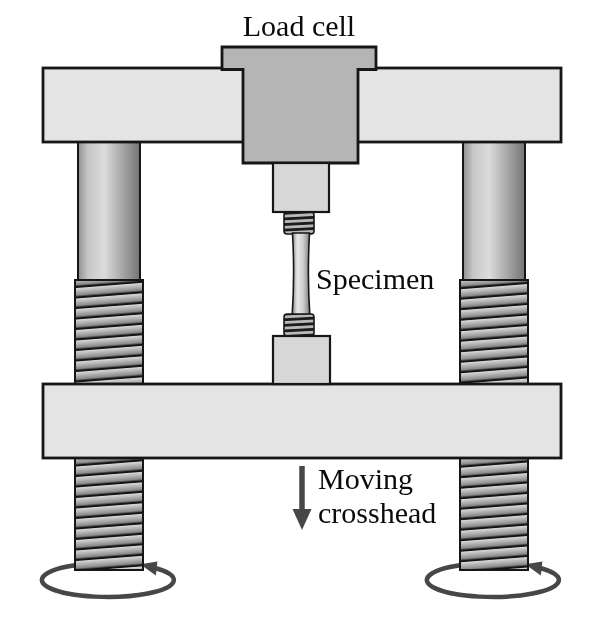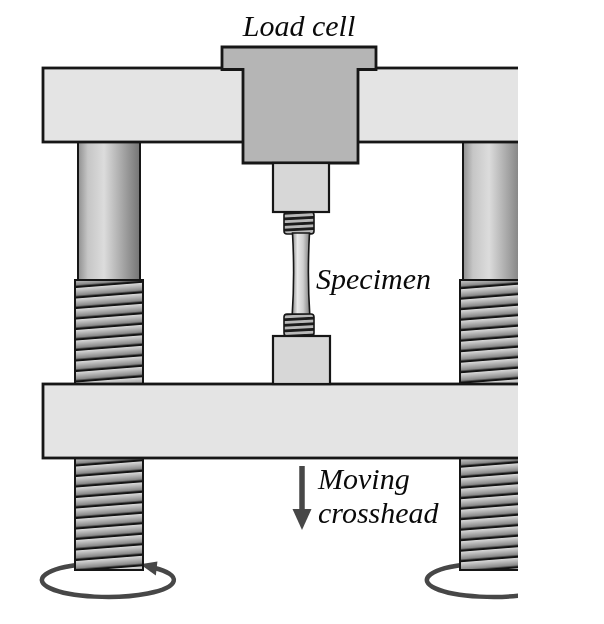--- a/index.html
+++ b/index.html
@@ -1,19 +1,18 @@
 <!DOCTYPE html>
 <html><head>
 <meta charset="utf-8">
 <style>
   html,body{margin:0;padding:0;background:#fff;}
   .stage{
-    position:relative;width:518px;height:624px;background:#ffffff;overflow:hidden;
+    position:relative;width:604px;height:624px;background:#ffffff;overflow:hidden;
     font-family:"Liberation Serif","DejaVu Serif",serif;
-    font-style:italic;
   }
   .lbl{
     font-family:"Liberation Serif","DejaVu Serif",serif;
     font-size:30px;fill:#0a0a0a;
   }
   svg{display:block;}
 </style>
 </head>
 <body>
 

